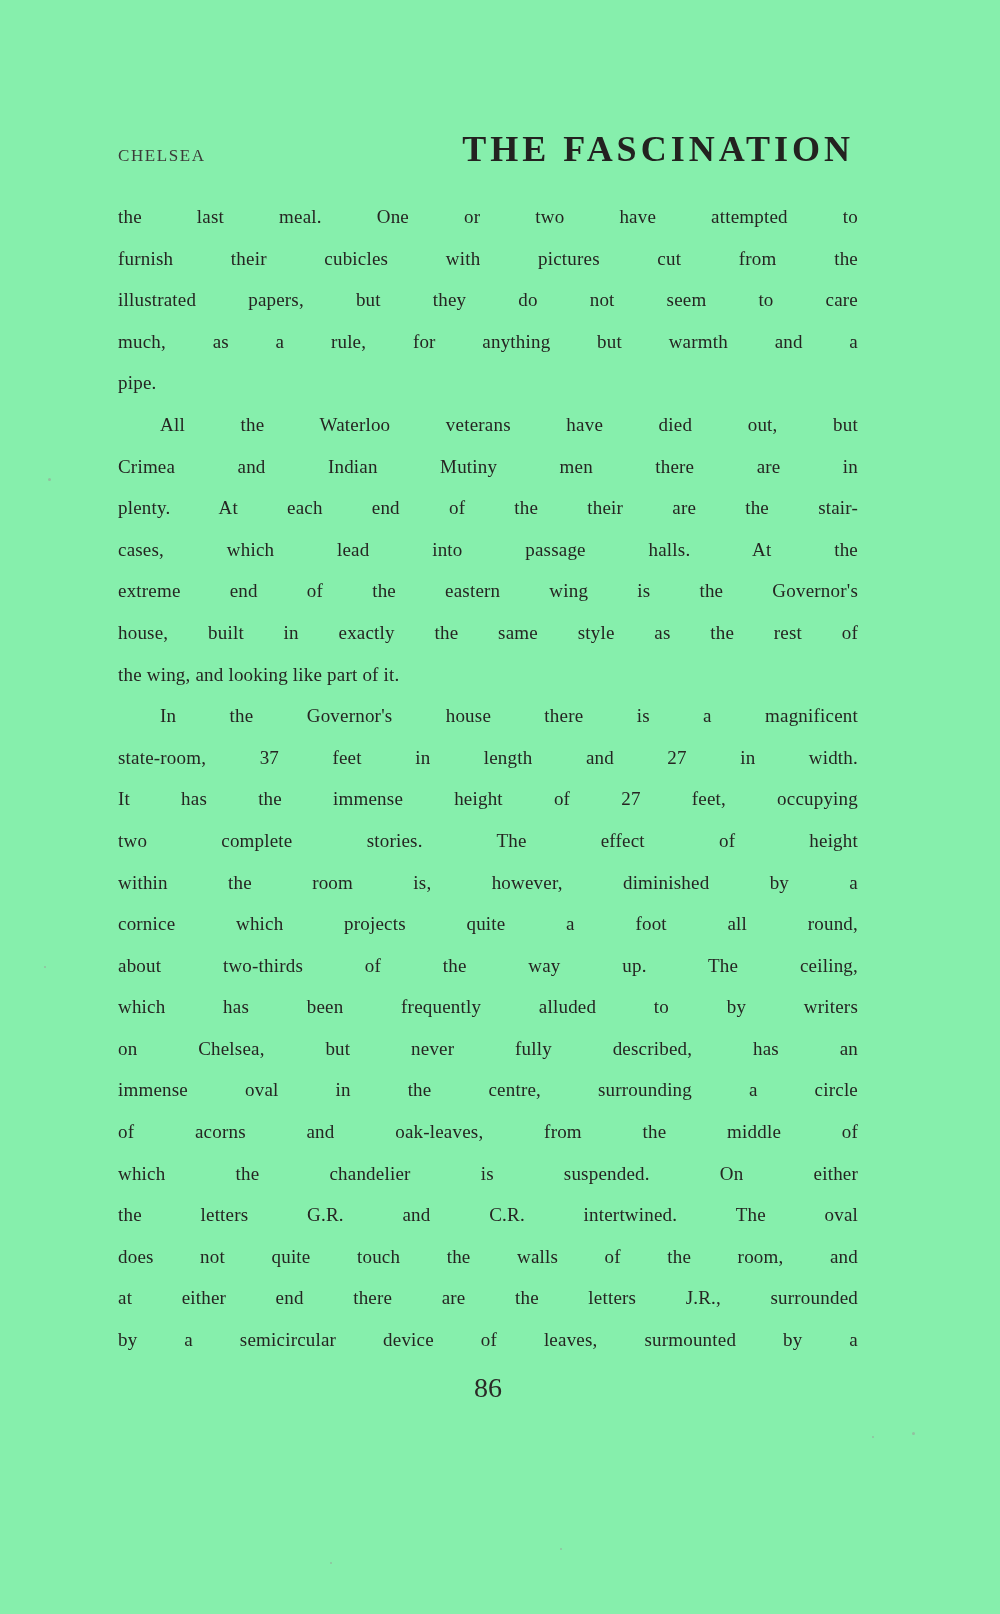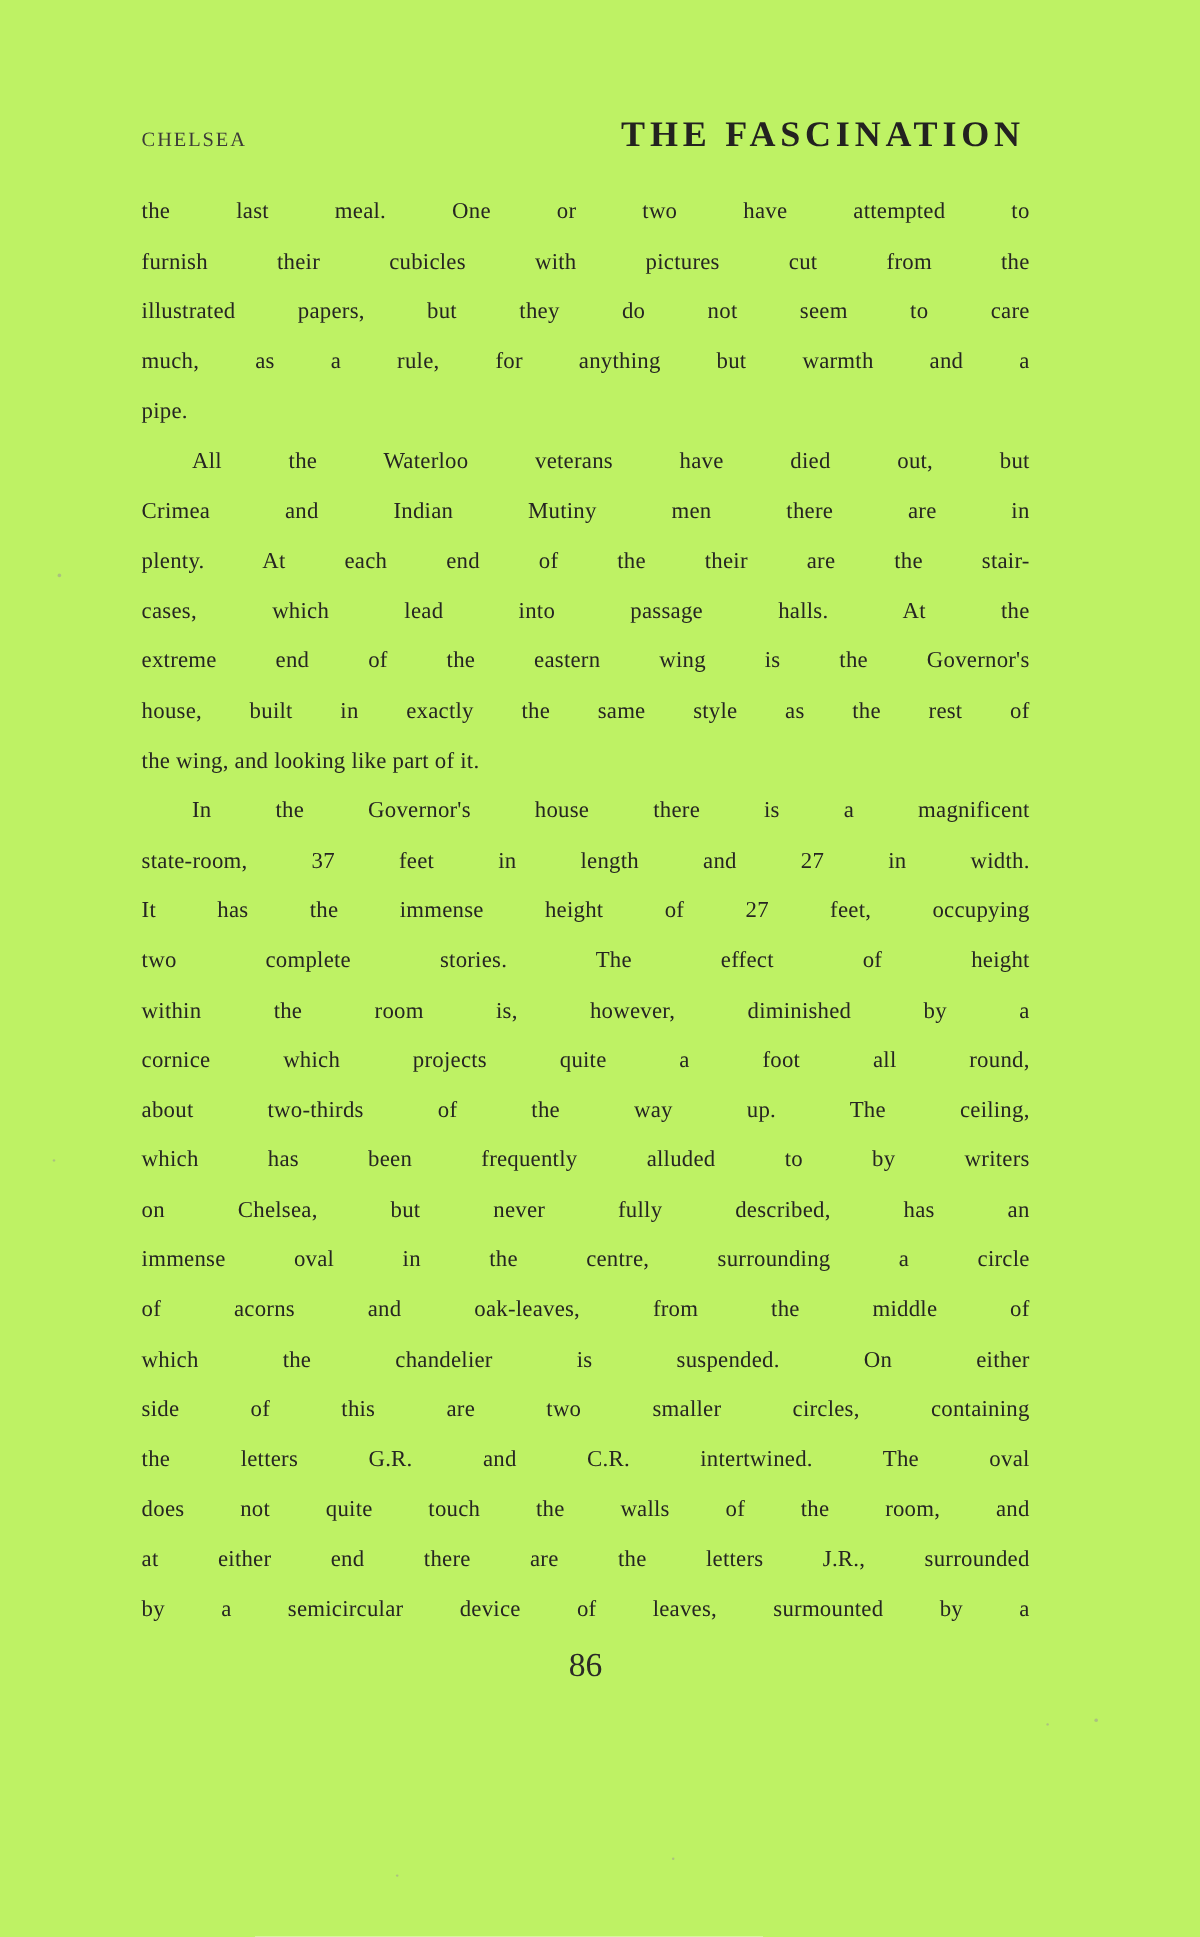--- a/index.html
+++ b/index.html
@@ -5,42 +5,43 @@
   * { box-sizing: border-box; }
   html, body {
     margin: 0;
     padding: 0;
     background: #fdfdfb;
   }
   .page {
     position: relative;
     width: 1000px;
     height: 1614px;
-    background: #bef264;
+    background: #86efac;
     color: #2b2a27;
     font-family: "Liberation Serif", "DejaVu Serif", serif;
     overflow: hidden;
   }
   .running-header {
     display: flex;
     justify-content: space-between;
     align-items: baseline;
     margin: 96px 146px 0 118px;
   }
   .header-left {
     font-size: 17px;
     letter-spacing: 1.6px;
     color: #3c3b38;
     font-weight: 400;
   }
   .header-right {
-    font-size: 30px;
+    font-size: 36px;
     font-weight: 700;
     letter-spacing: 4px;
     color: #232220;
+    margin-top: 32px;
   }
   .text-block {
     margin: 26px auto 0 118px;
     width: 740px;
     font-size: 19px;
     letter-spacing: 0.2px;
     color: #262522;
   }
   .line {
     line-height: 41.6px;
@@ -101,21 +102,20 @@
     <div class="line">It has the immense height of 27 feet, occupying</div>
     <div class="line">two complete stories.  The effect of height</div>
     <div class="line">within the room is, however, diminished by a</div>
     <div class="line">cornice which projects quite a foot all round,</div>
     <div class="line">about two-thirds of the way up.  The ceiling,</div>
     <div class="line">which has been frequently alluded to by writers</div>
     <div class="line">on Chelsea, but never fully described, has an</div>
     <div class="line">immense oval in the centre, surrounding a circle</div>
     <div class="line">of acorns and oak-leaves, from the middle of</div>
     <div class="line">which the chandelier is suspended.  On either</div>
-    <div class="line">side of this are two smaller circles, containing</div>
     <div class="line">the letters G.R. and C.R. intertwined.  The oval</div>
     <div class="line">does not quite touch the walls of the room, and</div>
     <div class="line">at either end there are the letters J.R., surrounded</div>
     <div class="line">by a semicircular device of leaves, surmounted by a</div>
 
   </div>
 
   <div class="page-number">86</div>
 
   <div class="speck" style="left:48px;  top:478px;  width:3px; height:3px;"></div>

